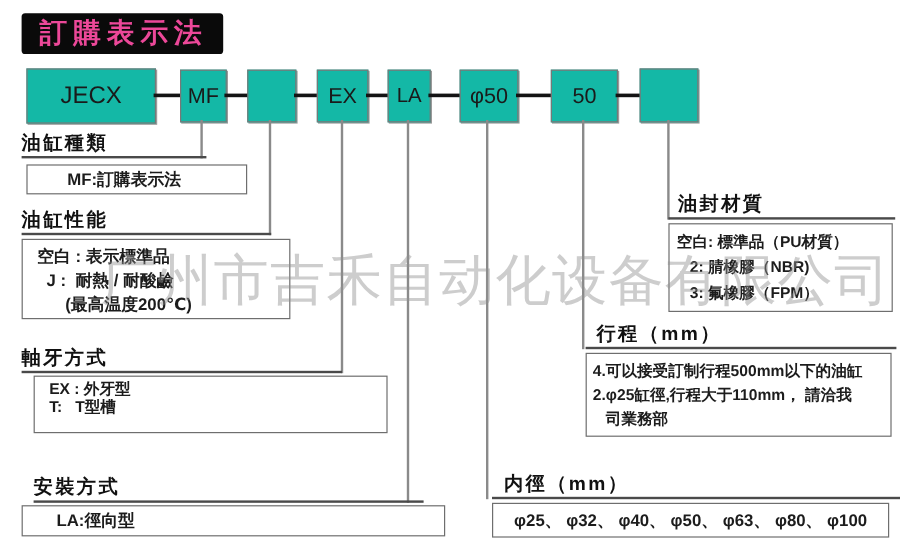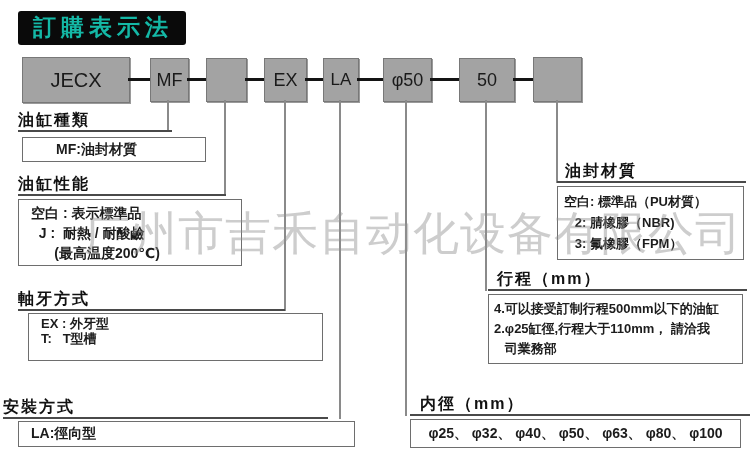--- a/index.html
+++ b/index.html
@@ -3,27 +3,27 @@
 <meta charset="utf-8">
 <style>
   html,body{margin:0;padding:0;background:#ffffff;}
   #canvas{
     position:relative;width:750px;height:454px;background:#ffffff;
     font-family:"Liberation Sans","DejaVu Sans",sans-serif;color:#111;
     overflow:hidden;
   }
   
   .title{
-    position:absolute;left:18px;top:11px;background:#0a0a0a;color:#14b8a6;
+    position:absolute;left:18px;top:11px;background:#0a0a0a;color:#ec4899;
     font-size:23px;font-weight:bold;letter-spacing:5px;padding:4px 13px 6px 15px;
     border-radius:3px;line-height:24px;
   }
   
   .cbox{
-    position:absolute;top:58px;height:42px;background:#a3a3a3;
+    position:absolute;top:58px;height:42px;background:#14b8a6;
     border:1px solid #787878;box-shadow:1px 1px 0 #9a9a9a;
     display:flex;align-items:center;justify-content:center;
     font-size:18px;color:#1a1a1a;
   }
   
   .hline{position:absolute;top:78px;height:3px;background:#141414;}
   
   .vline{position:absolute;width:2px;background:#8a8a8a;top:100px;}
   
   .sec-head{
@@ -69,38 +69,38 @@
   <div class="vline" style="left:167px;height:32px;"></div>
   <div class="vline" style="left:224px;height:96px;"></div>
   <div class="vline" style="left:284px;height:211px;"></div>
   <div class="vline" style="left:339px;height:319px;"></div>
   <div class="vline" style="left:405px;height:316px;"></div>
   <div class="vline" style="left:485px;height:191px;"></div>
   <div class="vline" style="left:556px;height:83px;"></div>
 
   <div class="sec-head" style="left:18px;top:110px;width:154px;">油缸種類</div>
   <div class="sec-box" style="left:22px;top:137px;width:149px;height:23px;display:flex;align-items:center;padding-left:33px;font-size:14px;">
-    <span class="line">MF:油封材質</span>
+    <span class="line">MF:訂購表示法</span>
   </div>
 
   <div class="sec-head" style="left:18px;top:174px;width:208px;">油缸性能</div>
   <div class="sec-box" style="left:18px;top:199px;width:210px;height:62px;padding:3px 0 0 12px;font-size:14px;line-height:20px;">
     <div class="line">空白 : 表示標準品</div>
     <div class="line">  J :  耐熱 / 耐酸鹼</div>
     <div class="line">      (最高温度200℃)</div>
   </div>
 
   <div class="sec-head" style="left:18px;top:289px;width:267px;">軸牙方式</div>
   <div class="sec-box" style="left:28px;top:313px;width:265px;height:44px;padding:2px 16px 0 12px;font-size:13px;line-height:15px;">
     <div class="line">EX : 外牙型</div>
     <div class="line">T:   T型槽</div>
   </div>
 
-  <div class="sec-head" style="left:3px;top:397px;width:325px;">安裝方式</div>
-  <div class="sec-box" style="left:18px;top:421px;width:323px;height:24px;display:flex;align-items:center;padding-left:12px;font-size:14px;">
+  <div class="sec-head" style="left:28px;top:397px;width:325px;">安裝方式</div>
+  <div class="sec-box" style="left:18px;top:421px;width:323px;height:24px;display:flex;align-items:center;padding-left:28px;font-size:14px;">
     <span class="line">LA:徑向型</span>
   </div>
 
   <div class="sec-head" style="left:410px;top:394px;width:330px;padding-left:10px;">内徑（mm）</div>
   <div class="sec-box" style="left:410px;top:419px;width:329px;height:27px;display:flex;align-items:center;justify-content:center;font-size:14px;">
     <span class="line">φ25、 φ32、 φ40、 φ50、 φ63、 φ80、 φ100</span>
   </div>
 
   <div class="sec-head" style="left:488px;top:269px;width:250px;padding-left:9px;">行程（mm）</div>
   <div class="sec-box" style="left:488px;top:294px;width:248px;height:64px;padding:4px 0 0 5px;font-size:13px;line-height:20px;">

